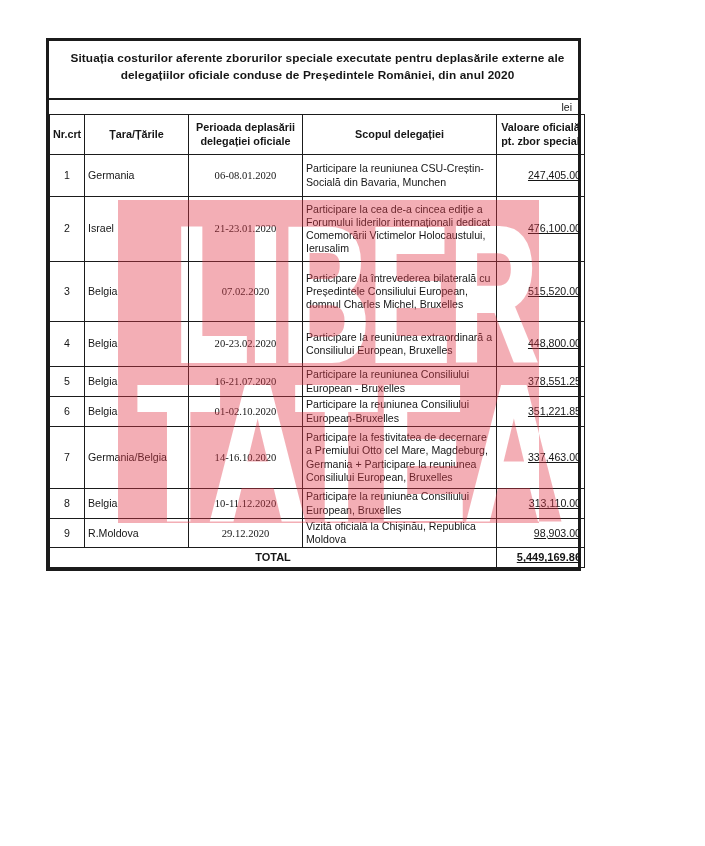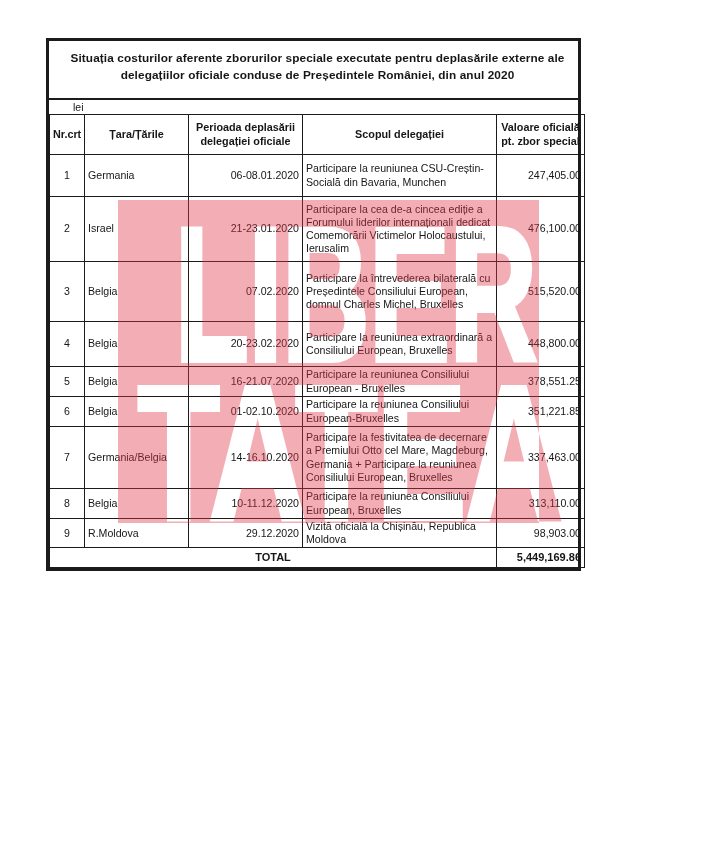--- a/index.html
+++ b/index.html
@@ -20,24 +20,24 @@
   .title-box {
     border-bottom:2px solid #1b1b1b;
     padding:9px 4px 15px 12px;
     text-align:center;
     font-weight:bold;
     font-size:11.8px;
     line-height:16.5px;
     letter-spacing:0.1px;
   }
   .lei-row {
+    text-align:right;
     font-size:10.5px;
     line-height:12px;
-    padding:1px 0 1px 0;
-    margin-left:24px;
+    padding:1px 6px 1px 0;
   }
   table.costs {
     border-collapse:collapse;
     width:100%;
     table-layout:fixed;
   }
   table.costs th, table.costs td {
     border:1.5px solid #1b1b1b;
     padding:1px 3px;
     vertical-align:middle;
@@ -46,23 +46,23 @@
     overflow:hidden;
   }
   table.costs th {
     font-weight:bold;
     text-align:center;
     font-size:10.8px;
     height:37px;
   }
   td.c-nr   { text-align:center; }
   td.c-country { text-align:left; padding-left:4px; }
-  td.c-period  { text-align:right; }
+  td.c-period  { text-align:center;font-family:Liberation Serif, serif; }
   td.c-purpose { text-align:left; padding-left:4px; padding-right:2px; }
-  td.c-amount  { text-align:right; padding-right:5px; font-size:10.8px; }
+  td.c-amount  { text-align:right; padding-right:5px; font-size:10.8px;text-decoration:underline; }
   tr.h42 td { height:39px; }
   tr.h65 td { height:62px; }
   tr.h60 td { height:57px; }
   tr.h45 td { height:42px; }
   tr.h30 td { height:27px; }
   tr.h62 td { height:59px;margin-top:36px; }
   tr.h29 td { height:26px; }
   tr.total-row td {
     font-weight:bold;
     height:17px;

